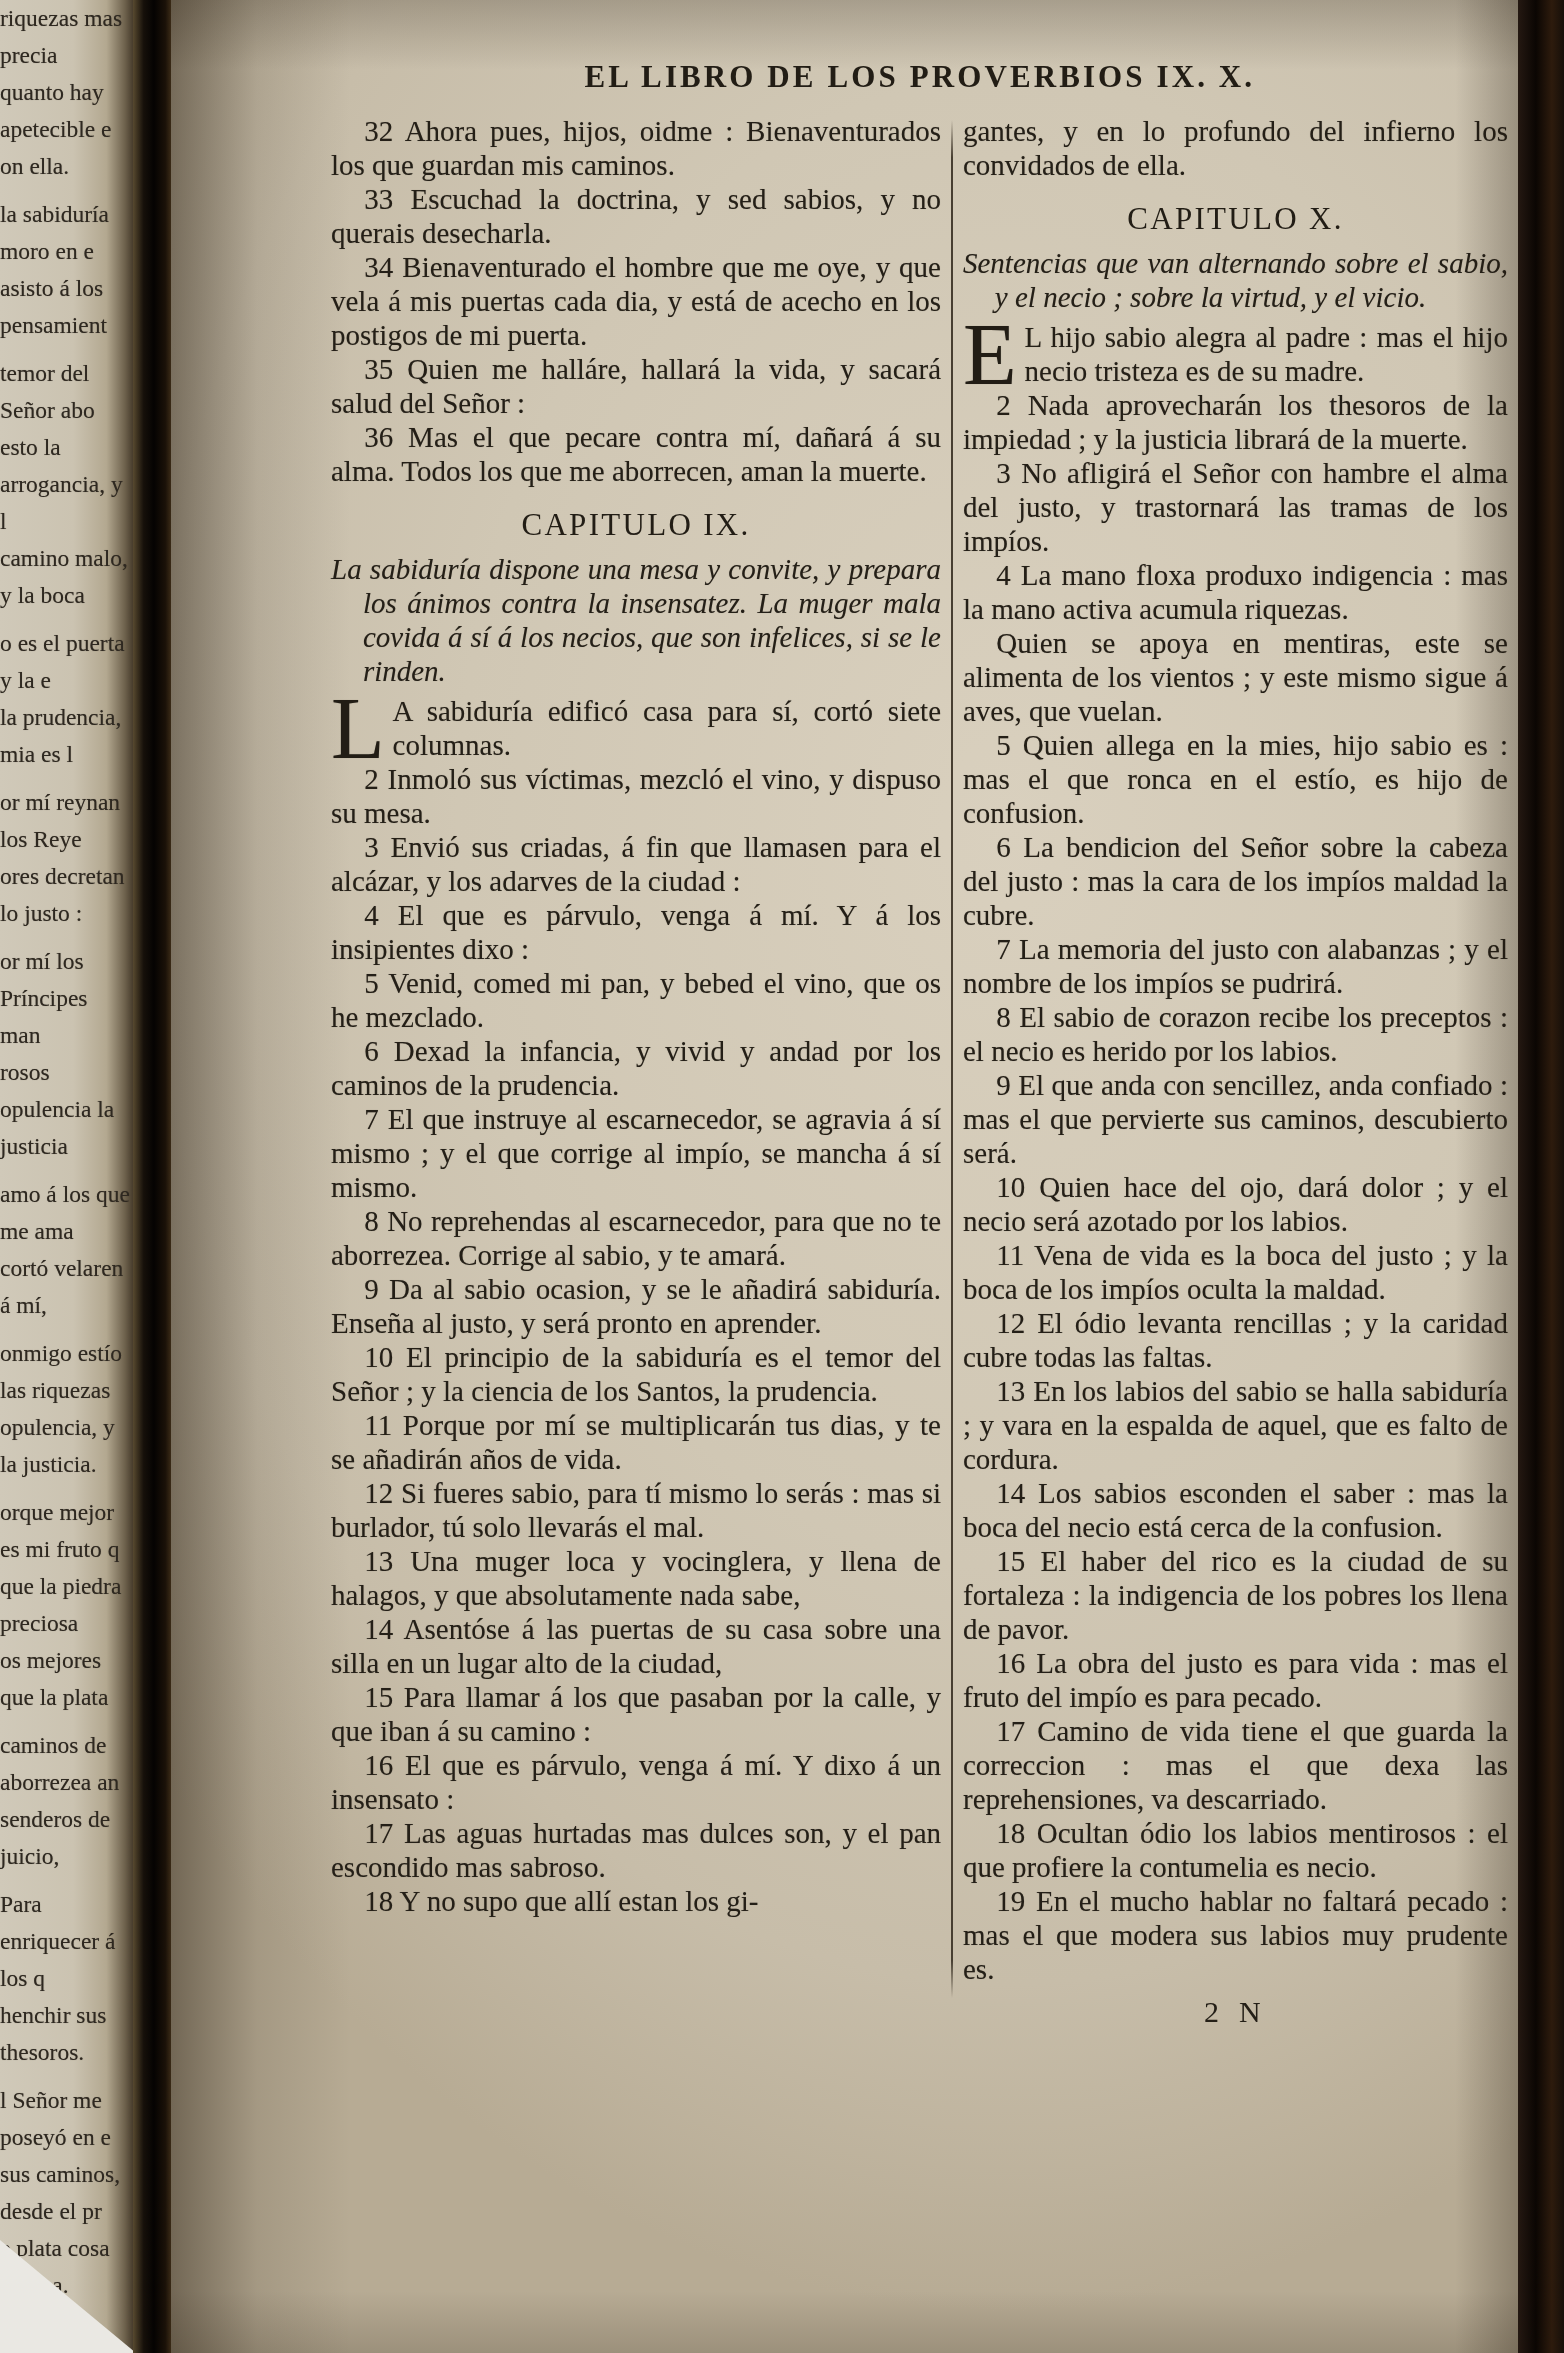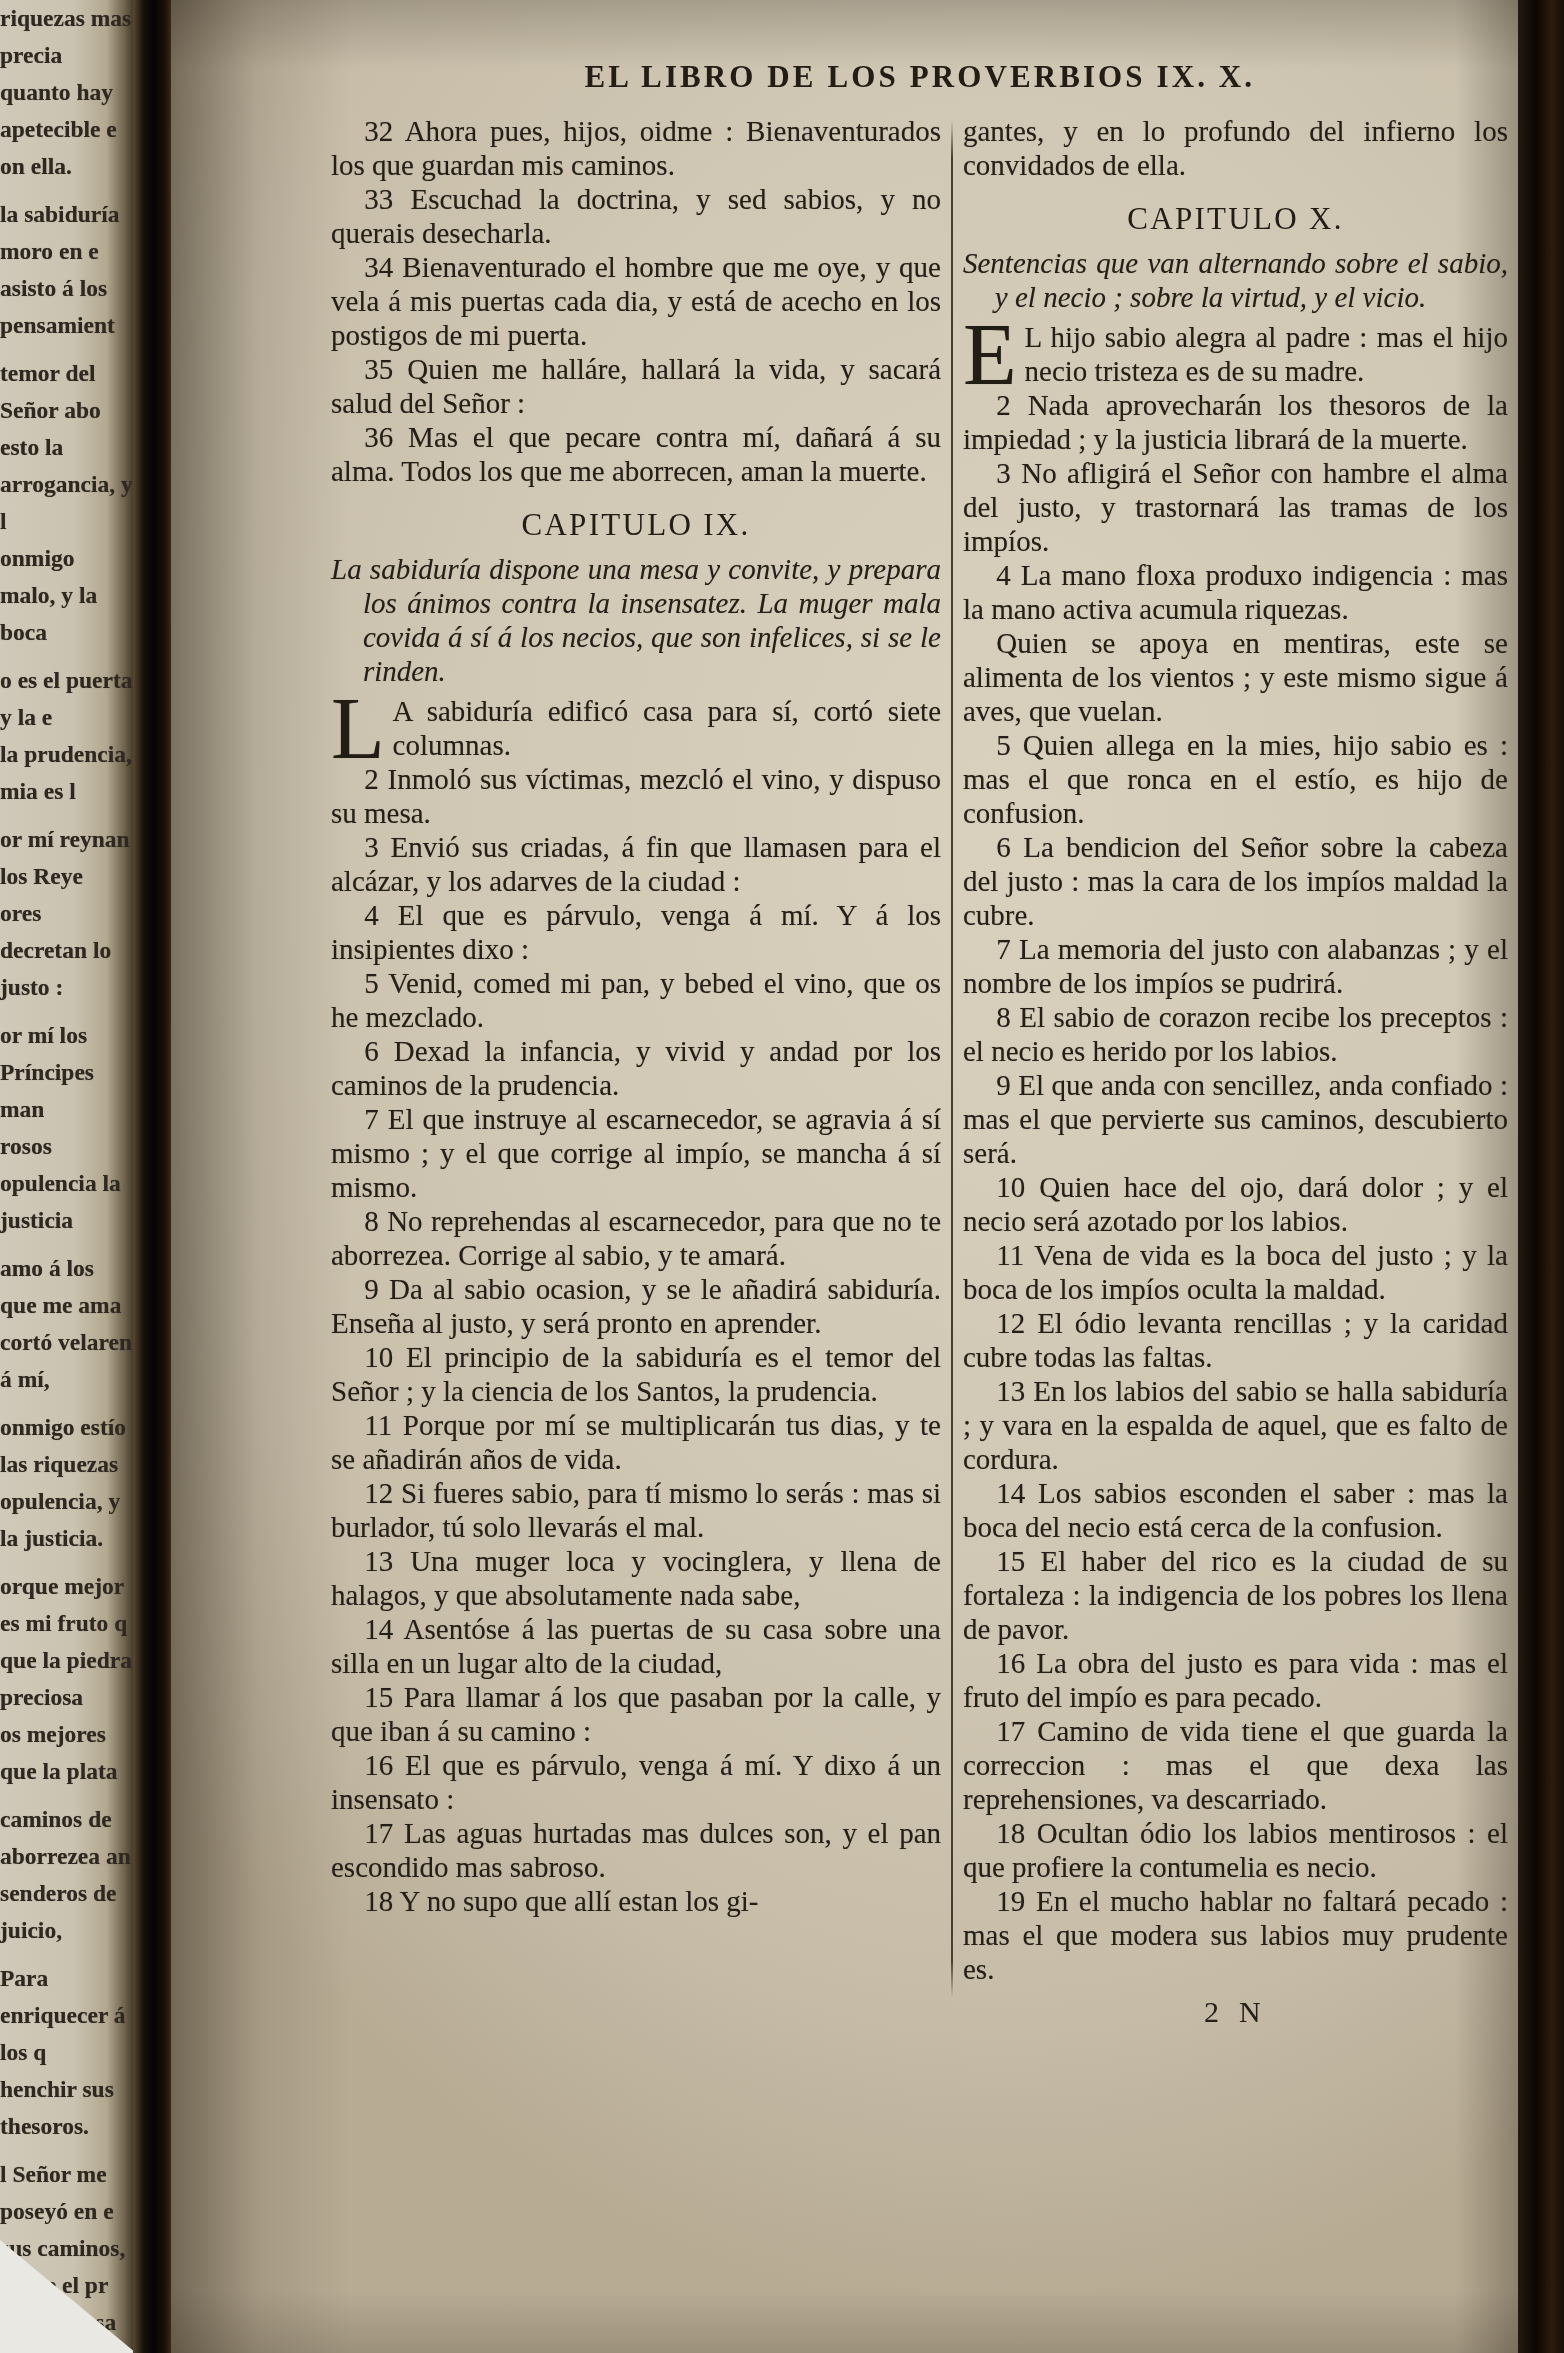--- a/index.html
+++ b/index.html
@@ -17,21 +17,21 @@
     position:absolute; left:0; top:0; width:133px; height:2354px;
     background:linear-gradient(90deg,#d0c9b9 0%,#cbc3b1 55%,#b3a890 80%,#6d614c 94%,#473c2c 100%);
     overflow:hidden;
   }
   .left-page-frags {
     position:absolute; left:4.7px; top:4.7px; width:250px;
     transform:skewY(9deg); transform-origin:0 0;
     font-size:23.5px; line-height:37px; color:#2e2820;
     text-shadow:0 0 0.8px rgba(46,40,32,.45);
   }
-  .frag { white-space:pre-wrap; margin-bottom:11px;font-weight:bold; }
+  .frag { white-space:pre-wrap; margin-bottom:11px; }
   .corner-white {
     position:absolute; left:0; top:2208px; width:149px; height:146px;
     background:#eae8e3;
     clip-path:polygon(0 22%, 92% 100%, 0 100%);
   }
 
   
   .gutter {
     position:absolute; left:133px; top:0; width:38px; height:2354px;
     background:linear-gradient(90deg,#57492f 0%,#16100a 28%,#050302 55%,#1a1108 85%,#3a2a16 100%);
@@ -110,21 +110,21 @@
     
         <div class="frag">riquezas mas precia
 quanto hay apetecible e
 on ella.</div>
       
         <div class="frag">la sabiduría moro en e
 asisto á los pensamient</div>
       
         <div class="frag">temor del Señor abo
 esto la arrogancia, y l
-onmigo malo, y la boca</div>
+camino malo, y la boca</div>
       
         <div class="frag">o es el puerta y la e
 la prudencia, mia es l</div>
       
         <div class="frag">or mí reynan los Reye
 ores decretan lo justo :</div>
       
         <div class="frag">or mí los Príncipes man
 rosos opulencia la justicia</div>
       

